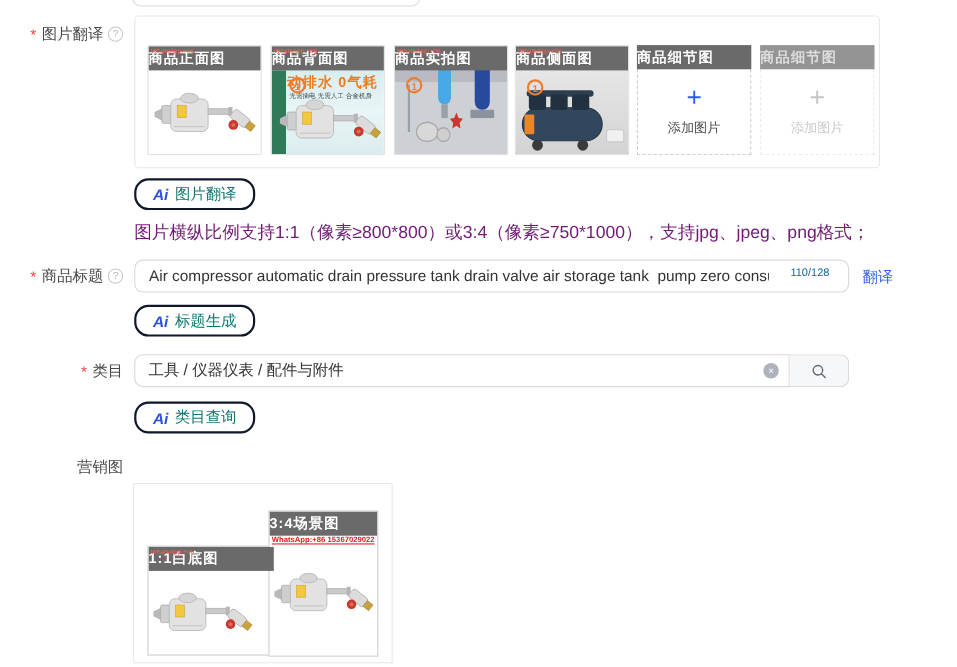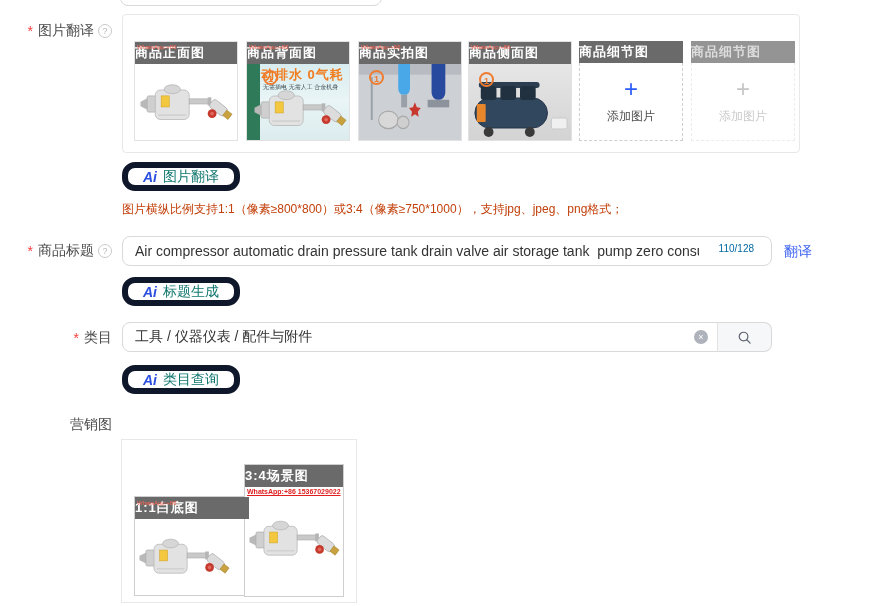--- a/index.html
+++ b/index.html
@@ -32,25 +32,25 @@
   .add-box.dim .add-text { color:#cacaca; }
 
   
   .scene-back { position:absolute; inset:0; background:linear-gradient(180deg,#cfe8ec 0%,#e9f5f6 60%,#dcecee 100%); }
   .scene-back .greenbar { position:absolute; left:0; top:22px; bottom:0; width:13px; background:#2f7a59; }
   .ov-title { position:absolute; left:14px; top:24px; font-size:13px; font-weight:bold; color:#f07c1e; white-space:nowrap; letter-spacing:1px; }
   .ov-sub { position:absolute; left:16px; top:41px; font-size:6px; color:#3a4a52; white-space:nowrap; }
   .scene-back svg { position:absolute; left:6px; top:40px; width:96px; height:56px; }
 
   
-  .ai-btn { position:absolute; left:122px; height:29px; padding:0 15px; display:inline-flex; align-items:center; gap:6px; background:#fff; border:6px solid #0f172a; border-radius:13px; cursor:pointer; }
+  .ai-btn { position:absolute; left:122px; height:29px; padding:0 15px; display:inline-flex; align-items:center; gap:6px; background:#fff; border:2px solid #0f172a; border-radius:13px; cursor:pointer; }
   .ai-mark { font-style:italic; font-weight:bold; font-size:14px; color:#2b50e0; }
   .ai-label { font-size:14px; color:#0f766e; }
 
-  .hint { position:absolute; left:122px; top:201px; font-size:12px; color:#c2410c; }
+  .hint { position:absolute; left:122px; top:201px; font-size:16px; color:#701a75; }
 
   
   .text-input { border:1px solid #d9d9d9; border-radius:8px; background:#fff; font-size:14px; color:#333; font-family:"Liberation Sans","DejaVu Sans",sans-serif; outline:none; }
   .title-wrap { position:absolute; left:122px; top:236px; width:650px; height:30px; }
   .title-wrap input { width:100%; height:100%; padding:0 72px 0 12px; }
   .counter { position:absolute; right:18px; top:7px; font-size:10px; color:#0369a1; }
   .translate-link { position:absolute; left:784px; top:243px; font-size:14px; color:#3b63f3; cursor:pointer; }
 
   .cat-wrap { position:absolute; left:122px; top:322px; width:596px; height:30px; }
   .cat-wrap input { width:100%; height:100%; padding:0 32px 0 12px; border-radius:8px 0 0 8px; }

